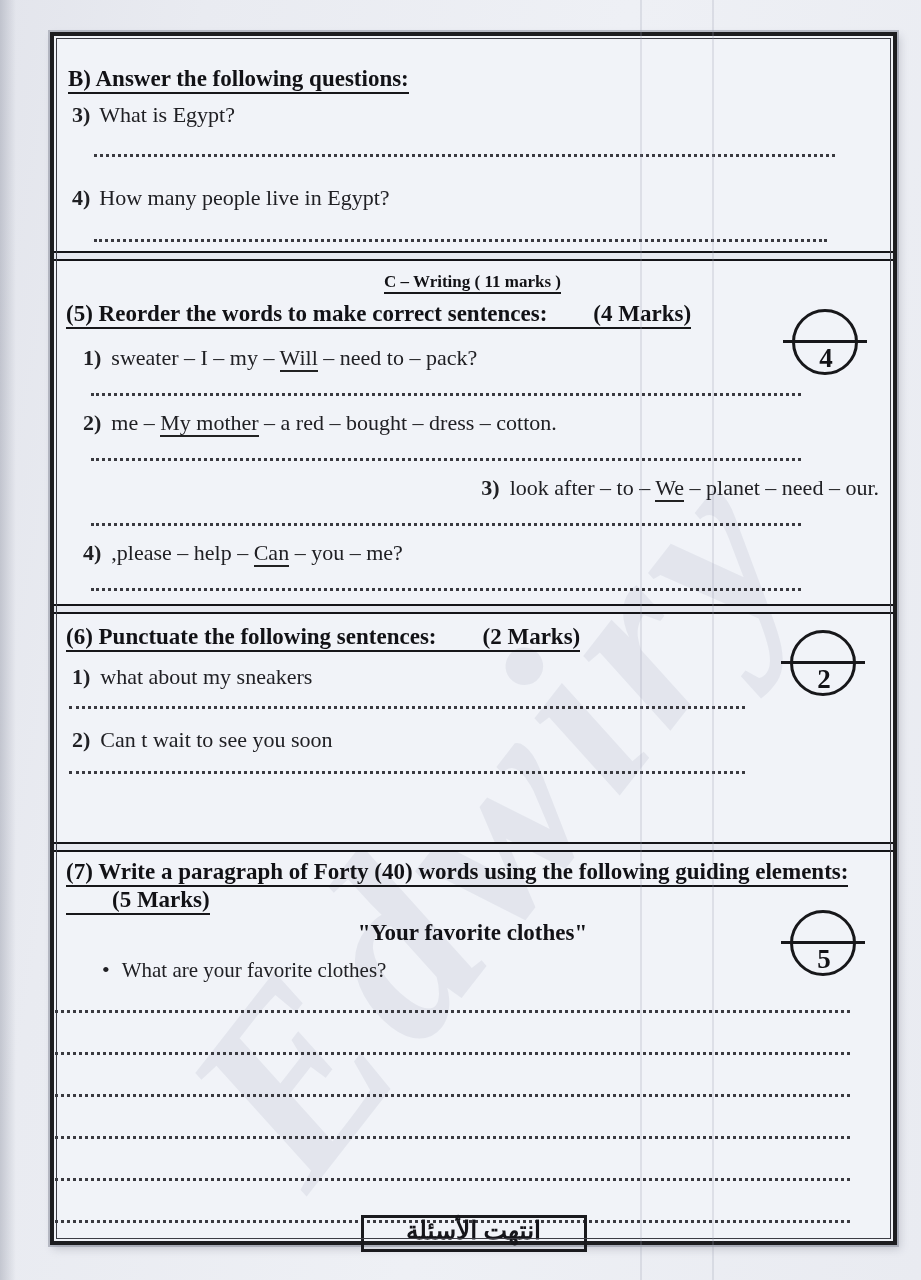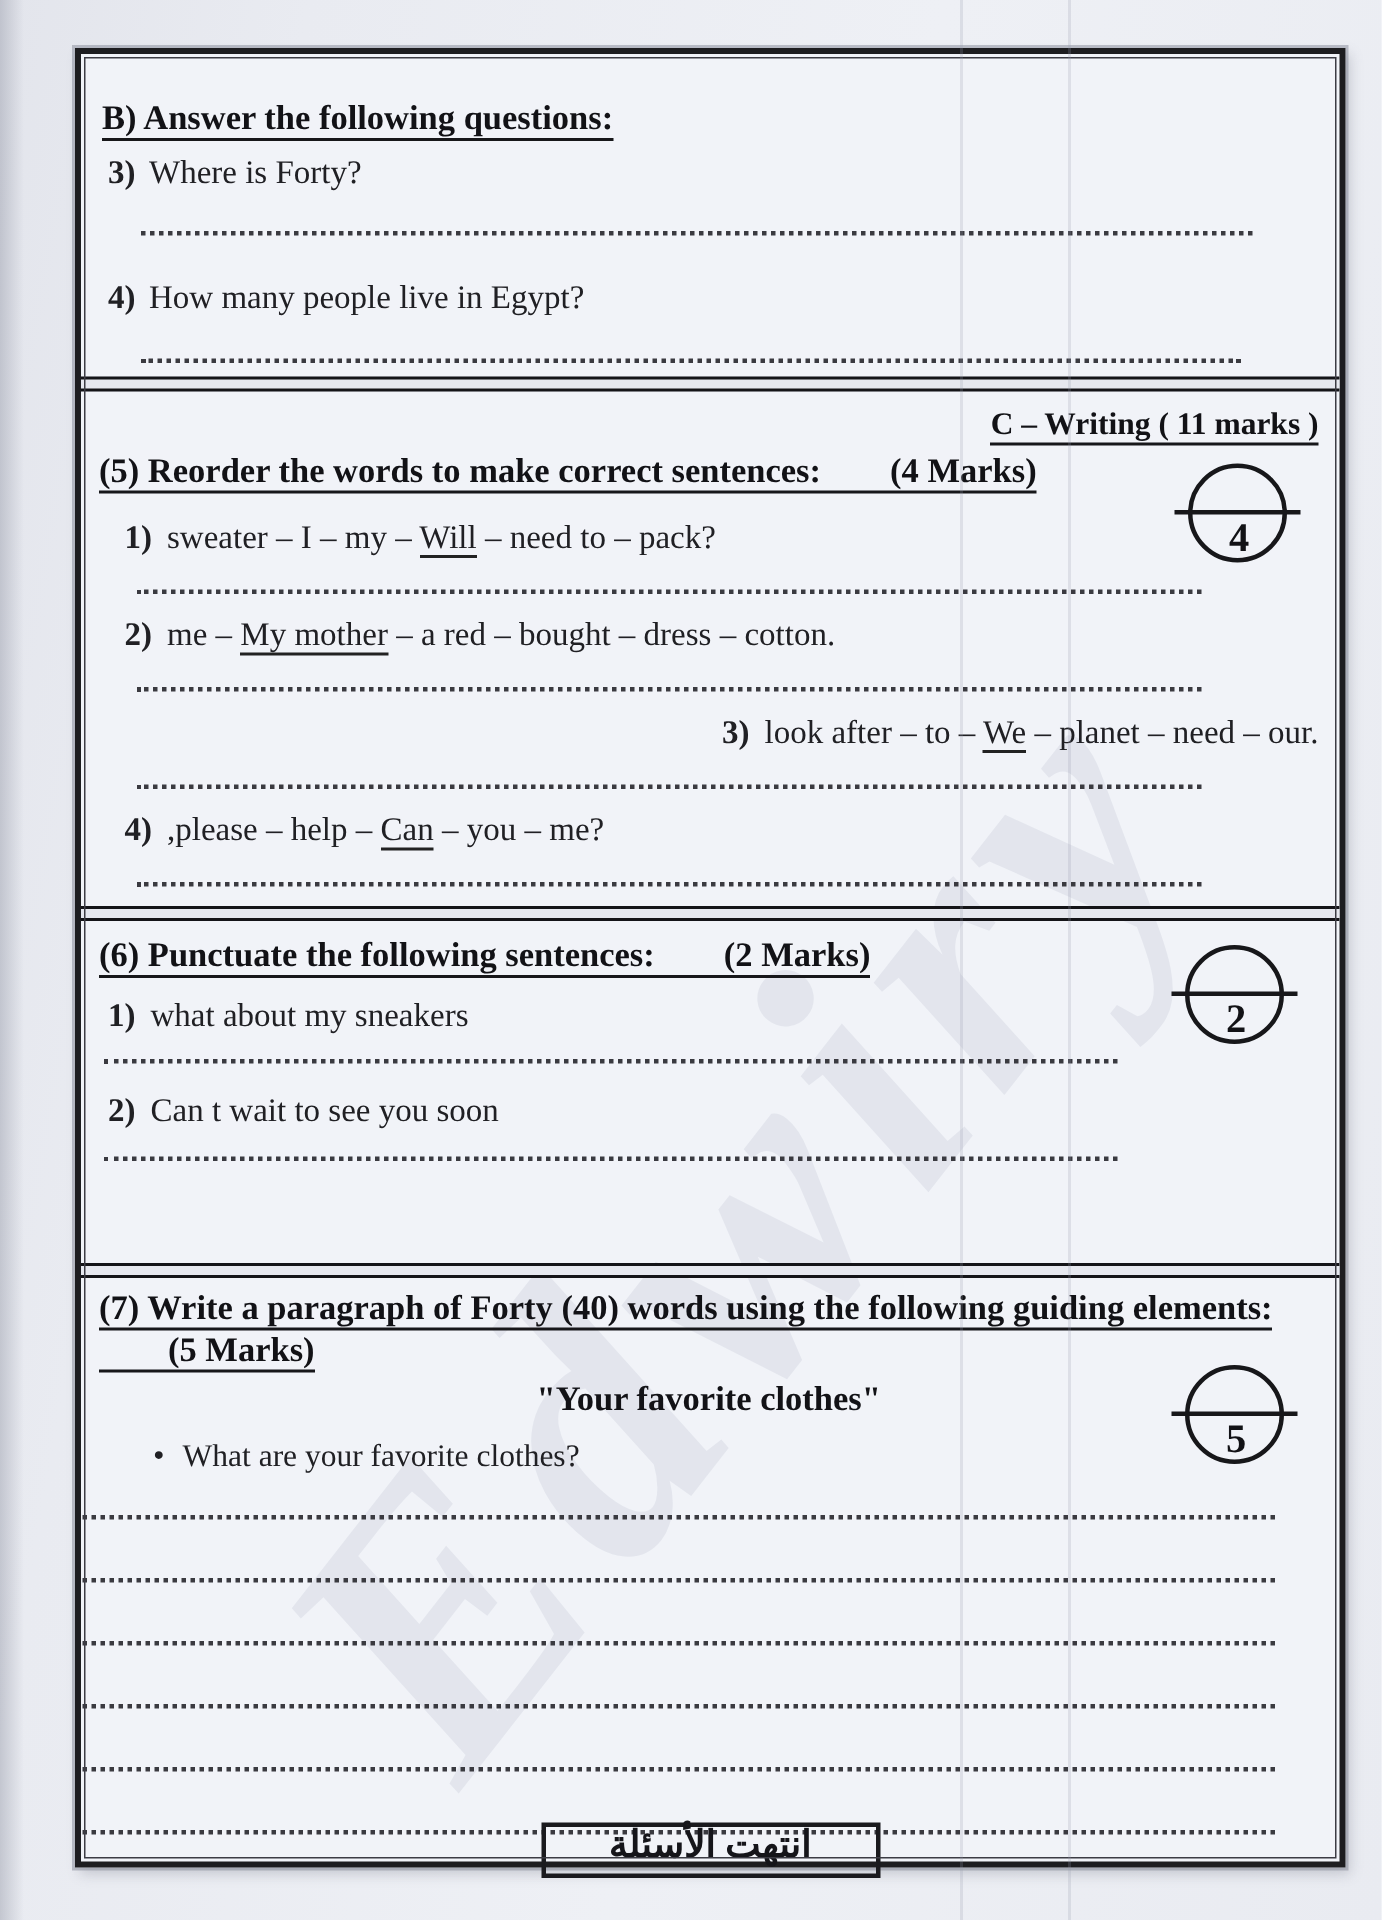--- a/index.html
+++ b/index.html
@@ -32,21 +32,21 @@
   .sec-b{height:215px;padding-top:28px;padding-left:14px;}
   .sec-c5{height:343px;padding-top:6px;}
   .sec-q6{height:228px;padding-top:8px;}
   .sec-q7{height:449px;padding-top:6px;}
 
   .divider{height:6px;border-top:2.5px solid #141418;border-bottom:2.5px solid #141418;background:#e6e8ef;position:relative;z-index:2;}
 
   .head,.qhead{font-size:23px;font-weight:bold;color:#121216;line-height:30px;}
   .ulwrap{border-bottom:2.5px solid #17171a;padding-bottom:1px;}
   .gap{display:inline-block;width:46px;}
-  .c-head{text-align:right;font-size:21px;font-weight:bold;line-height:30px;color:#121216;}
+  .c-head{text-align:center;font-size:17px;font-weight:bold;line-height:30px;color:#121216;}
 
   .qrow{font-size:22px;line-height:30px;margin-left:4px;}
   .qrow .num{font-weight:bold;margin-right:9px;}
   .item{font-size:22px;line-height:30px;padding-left:17px;}
   .item .num{font-weight:bold;margin-right:10px;}
   .uword{border-bottom:2px solid #222;padding-bottom:0px;}
 
   .dots{height:0;border-bottom:3px dotted #3a3a40;}
   .dots-b{margin:24px 44px 0 26px;}
   .dots-b2{margin:26px 52px 0 26px;}
@@ -81,21 +81,21 @@
 <div class="fold fold-1"></div>
 <div class="fold fold-2"></div>
 
 <div class="frame">
   <div class="frame-inner"></div>
   <div class="watermark">Edwiry</div>
 
   <div class="sec sec-b">
     <div class="head"><span class="ulwrap">B) Answer the following questions:</span></div>
     <div class="qrow" style="margin-top:6px;">
-      <span class="num">3)</span><span>Where is Forty?</span>
+      <span class="num">3)</span><span>What is Egypt?</span>
     </div>
     <div class="dots dots-b"></div>
     <div class="qrow" style="margin-top:26px;">
       <span class="num">4)</span><span>How many people live in Egypt?</span>
     </div>
     <div class="dots dots-b2"></div>
   </div>
 
   <div class="divider"></div>
 

